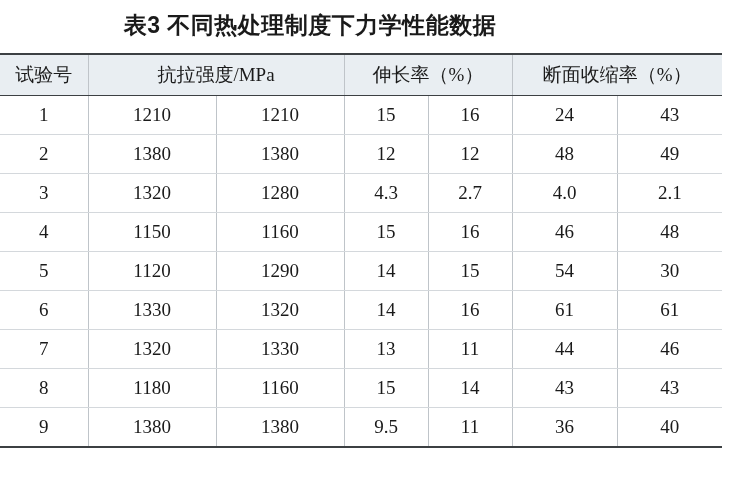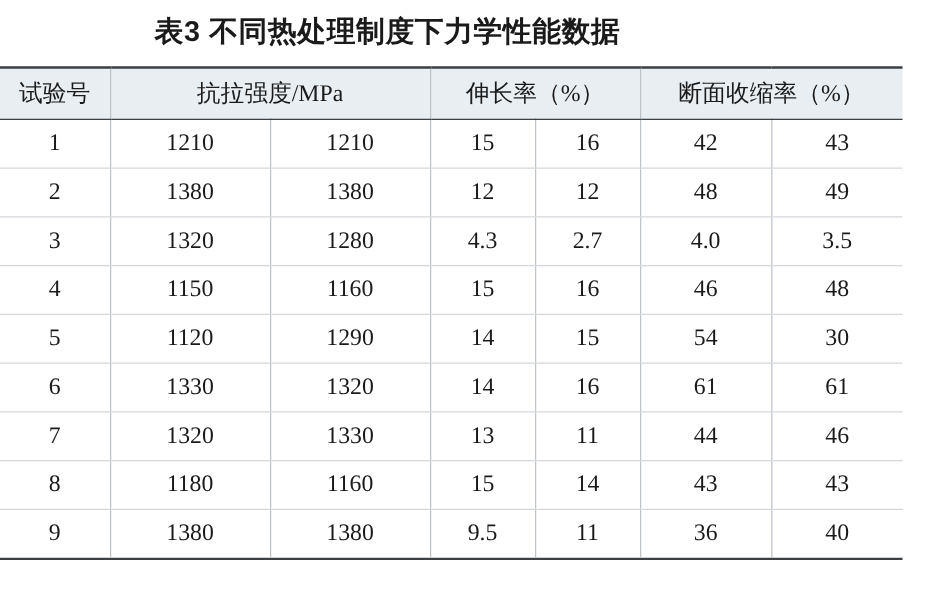--- a/index.html
+++ b/index.html
@@ -105,40 +105,40 @@
           <th colspan="2">断面收缩率（%）</th>
         </tr>
       </thead>
       <tbody>
         <tr>
           <td>1</td>
           <td>1210</td>
           <td>1210</td>
           <td>15</td>
           <td>16</td>
-          <td>42</td>
+          <td>24</td>
           <td>43</td>
         </tr>
         <tr>
           <td>2</td>
           <td>1380</td>
           <td>1380</td>
           <td>12</td>
           <td>12</td>
           <td>48</td>
           <td>49</td>
         </tr>
         <tr>
           <td>3</td>
           <td>1320</td>
           <td>1280</td>
           <td>4.3</td>
           <td>2.7</td>
           <td>4.0</td>
-          <td>3.5</td>
+          <td>2.1</td>
         </tr>
         <tr>
           <td>4</td>
           <td>1150</td>
           <td>1160</td>
           <td>15</td>
           <td>16</td>
           <td>46</td>
           <td>48</td>
         </tr>

